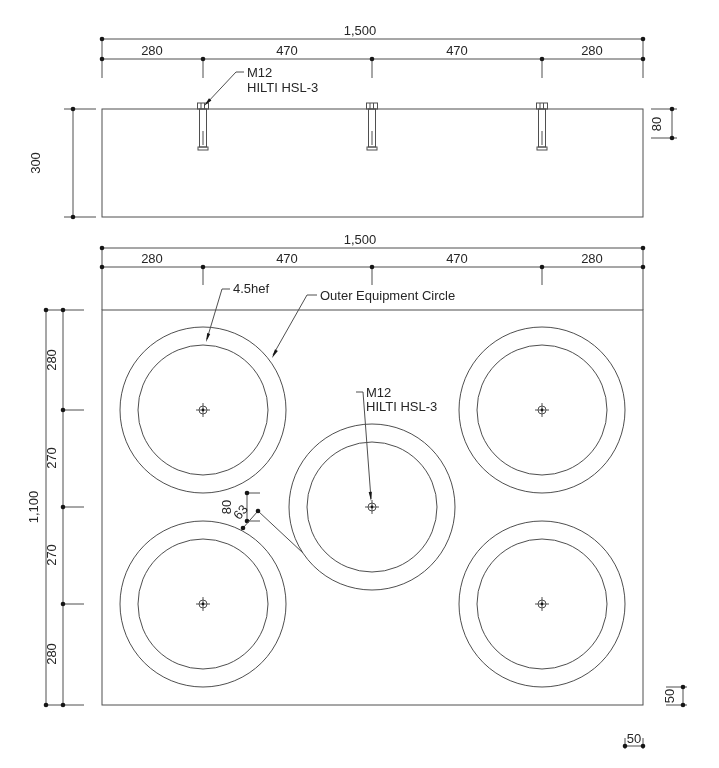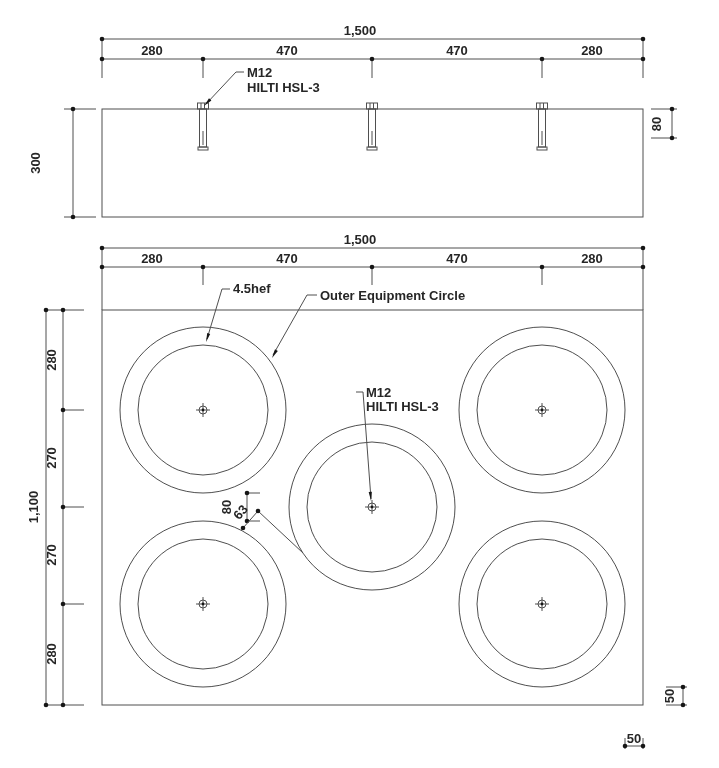--- a/index.html
+++ b/index.html
@@ -1,19 +1,19 @@
 <!DOCTYPE html>
 <html style="--line: #4f4f4f; --text: #262626; --dot: #161616; --background: #ffffff;"><head>
 <meta charset="utf-8">
 <style>
   :root{
     --line:#4f4f4f; --text:#262626; --dot:#161616; --background:#ffffff;
   }
   html,body{margin:0;padding:0;background:var(--background);}
-  .canvas{position:relative;width:717px;height:768px;background:var(--background);overflow:hidden;font-weight:bold;}
+  .canvas{position:relative;width:717px;height:768px;background:var(--background);overflow:hidden;}
   svg{display:block;}
   .ln{stroke:var(--line);stroke-width:1;fill:none;}
   .dot{fill:var(--dot);stroke:none;}
   .arrow{fill:var(--dot);stroke:none;}
   text{fill:var(--text);font-family:"Liberation Sans","DejaVu Sans",sans-serif;font-size:13px;}
   text.mid{text-anchor:middle;}
 </style>
 </head>
 <body>
 

